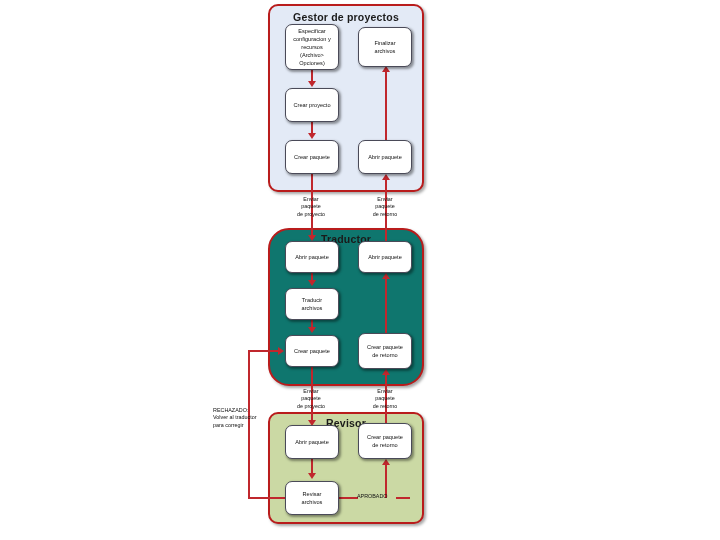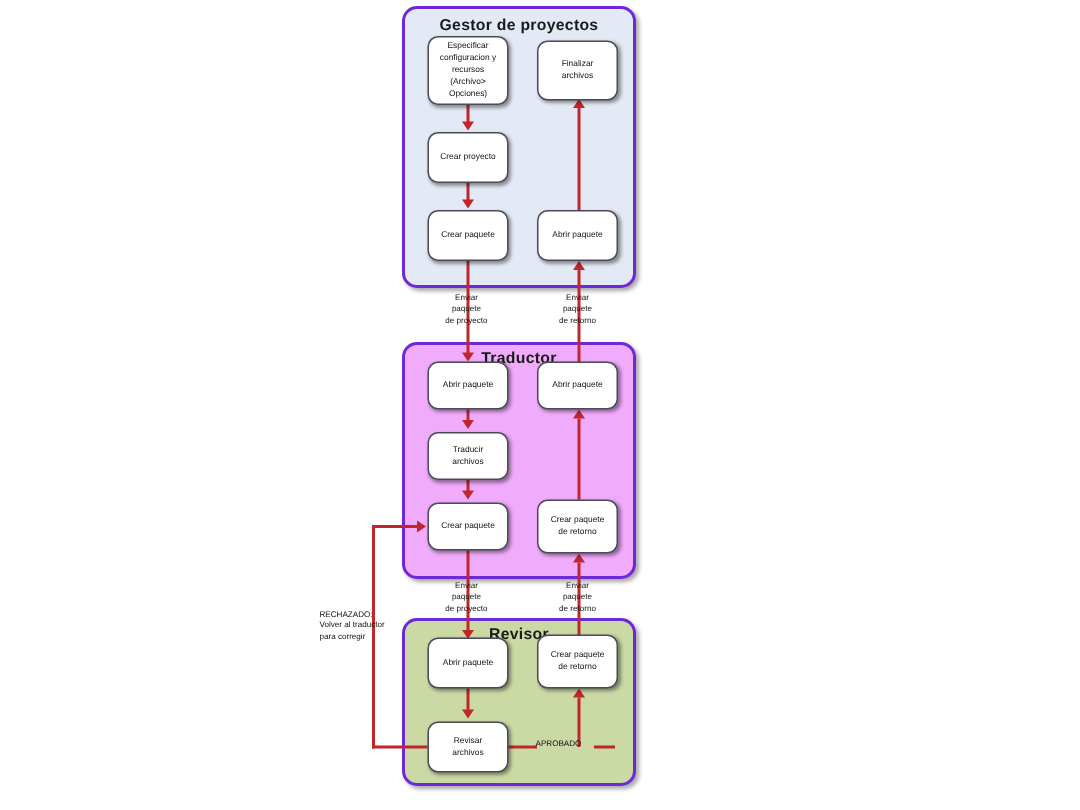--- a/index.html
+++ b/index.html
@@ -16,21 +16,21 @@
   #canvas {
     position: relative;
     width: 720px;
     height: 540px;
     background: #ffffff;
   }
 
   
   .panel {
     position: absolute;
-    border: 2px solid #6d28d9;
+    border: 2px solid #b91c1c;
     border-radius: 10px;
     box-sizing: border-box;
     box-shadow: 2px 2px 3px rgba(0,0,0,0.35);
   }
   .panel-title {
     position: absolute;
     left: 0;
     right: 0;
     text-align: center;
     font-weight: bold;
@@ -40,21 +40,22 @@
   }
 
   #panel-gestor {
     left: 268px;  top: 4px;
     width: 156px; height: 188px;
     background: #e3eaf6;
   }
   #panel-traductor {
     left: 268px;  top: 228px;
     width: 156px; height: 158px;
-    background: #f0abfc;
+    background: #0f766e;
+    border-radius: 21px;
   }
   #panel-revisor {
     left: 268px;  top: 412px;
     width: 156px; height: 112px;
     background: #cbd9a4;
   }
 
   
   .box {
     position: absolute;

